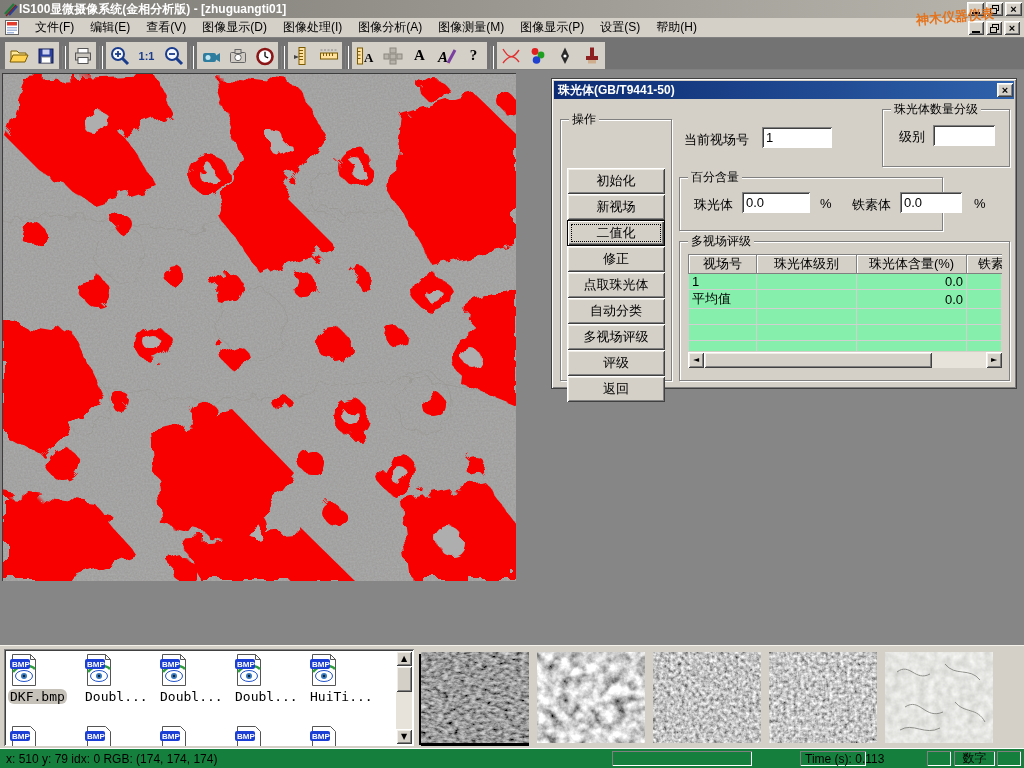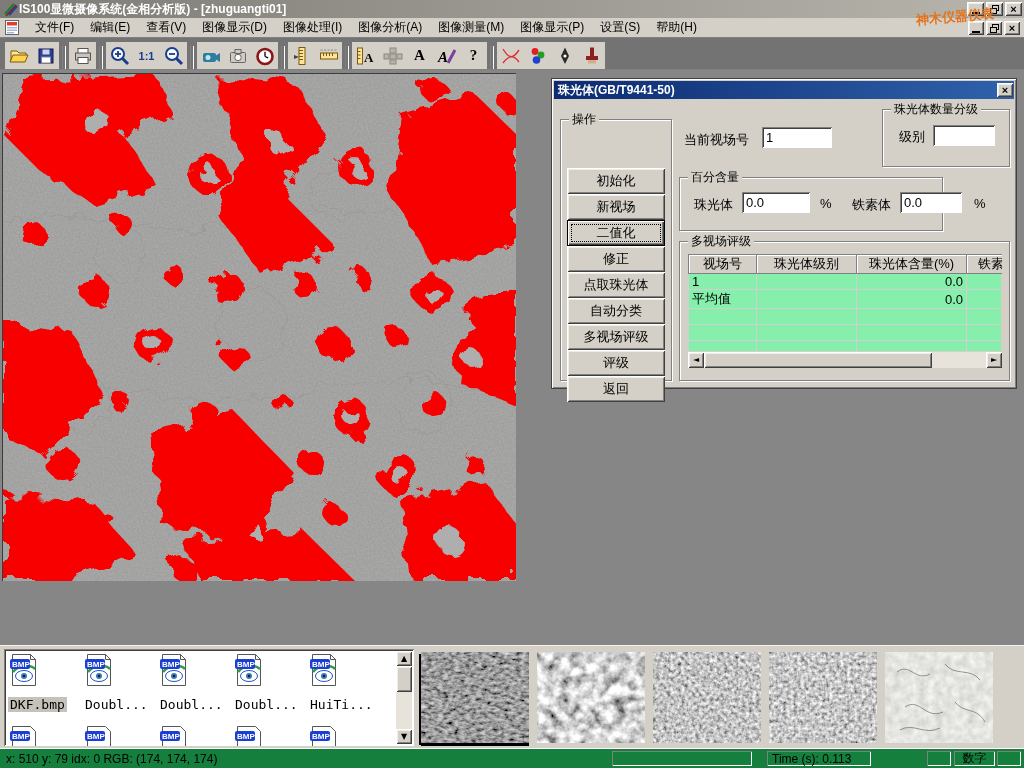--- a/index.html
+++ b/index.html
@@ -56,21 +56,21 @@
   
   .sb-track{background:#e7e3db;position:absolute;}
   .sb-btn{position:absolute;display:flex;align-items:center;justify-content:center;font-size:7px;color:#000;}
   .arrow-glyph{font-size:8px;line-height:1;font-family:"DejaVu Sans",sans-serif;}
   
   .bottom{position:absolute;left:0;top:645px;width:1024px;height:103px;background:#d4d0c8;border-top:1px solid #f4f1ea;box-sizing:border-box;}
   .filebox{position:absolute;left:4px;top:3px;width:410px;height:97px;background:#fff;
     box-shadow:inset 1px 1px 0 #808080,inset -1px -1px 0 #fff,inset 2px 2px 0 #404040;overflow:hidden;}
   .filerow{position:absolute;left:4px;display:flex;}
   .fileitem{width:75px;display:flex;flex-direction:column;align-items:flex-start;}
-  .fname{font-family:"DejaVu Sans Mono","Liberation Mono",monospace;font-size:13px;padding:0 2px;margin-top:10px;white-space:nowrap;}
+  .fname{font-family:"DejaVu Sans Mono","Liberation Mono",monospace;font-size:13px;padding:0 2px;margin-top:2px;white-space:nowrap;border-radius:6px;}
   .fname.sel{background:#c6c2ba;}
   .thumbs{position:absolute;left:421px;top:6px;display:flex;gap:8px;}
   .thumb{width:108px;height:91px;background:#888;}
   .thumb.sel{box-shadow:0 3px 0 #000,-2px 2px 0 #000;}
   
   .statusbar{position:absolute;left:0;top:748px;width:1024px;height:20px;background:#15803d;border-top:1px solid #fff;box-sizing:border-box;font-size:12px;}
   .sb-panel{position:absolute;top:2px;height:15px;box-shadow:inset 1px 1px 0 #808080,inset -1px -1px 0 #fff;
     display:flex;align-items:center;padding:0 5px;box-sizing:border-box;white-space:nowrap;}
   .coords{position:absolute;left:6px;top:3px;white-space:nowrap;}
   
@@ -683,20 +683,20 @@
               <path d="M70,50 C80,62 92,55 100,70"></path>
               <path d="M15,78 C28,70 40,84 55,76"></path>
             </g>
           </svg></div>
     </div>
   </div>
 
   <div class="statusbar">
     <span class="coords">x: 510 y: 79 idx: 0 RGB: (174, 174, 174)</span>
     <span class="sb-panel" style="left:612px;width:140px;"></span>
-    <span class="sb-panel" style="left:767px;width:104px;">Time (s): 0.113</span>
+    <span class="sb-panel" style="left:800px;width:66px;">Time (s): 0.113</span>
     <span class="sb-panel" style="left:846px;width:78px;margin-top:40px;">(512x512x24)</span>
     <span class="sb-panel" style="left:927px;width:24px;"></span>
     <span class="sb-panel" style="left:954px;width:41px;justify-content:center;">数字</span>
     <span class="sb-panel" style="left:997px;width:24px;"></span>
   </div>
 
 </div>
 
 </body></html>

